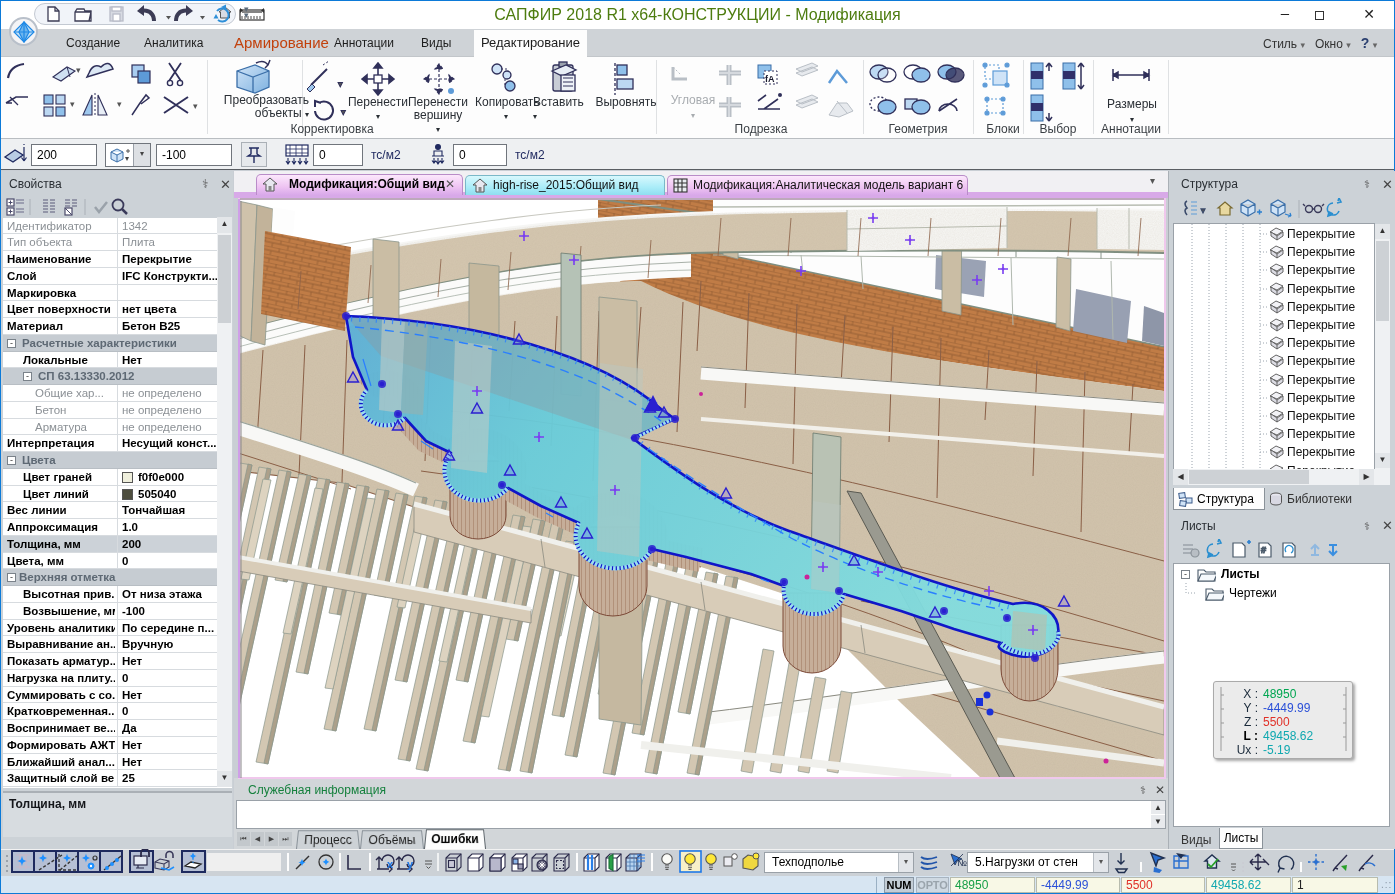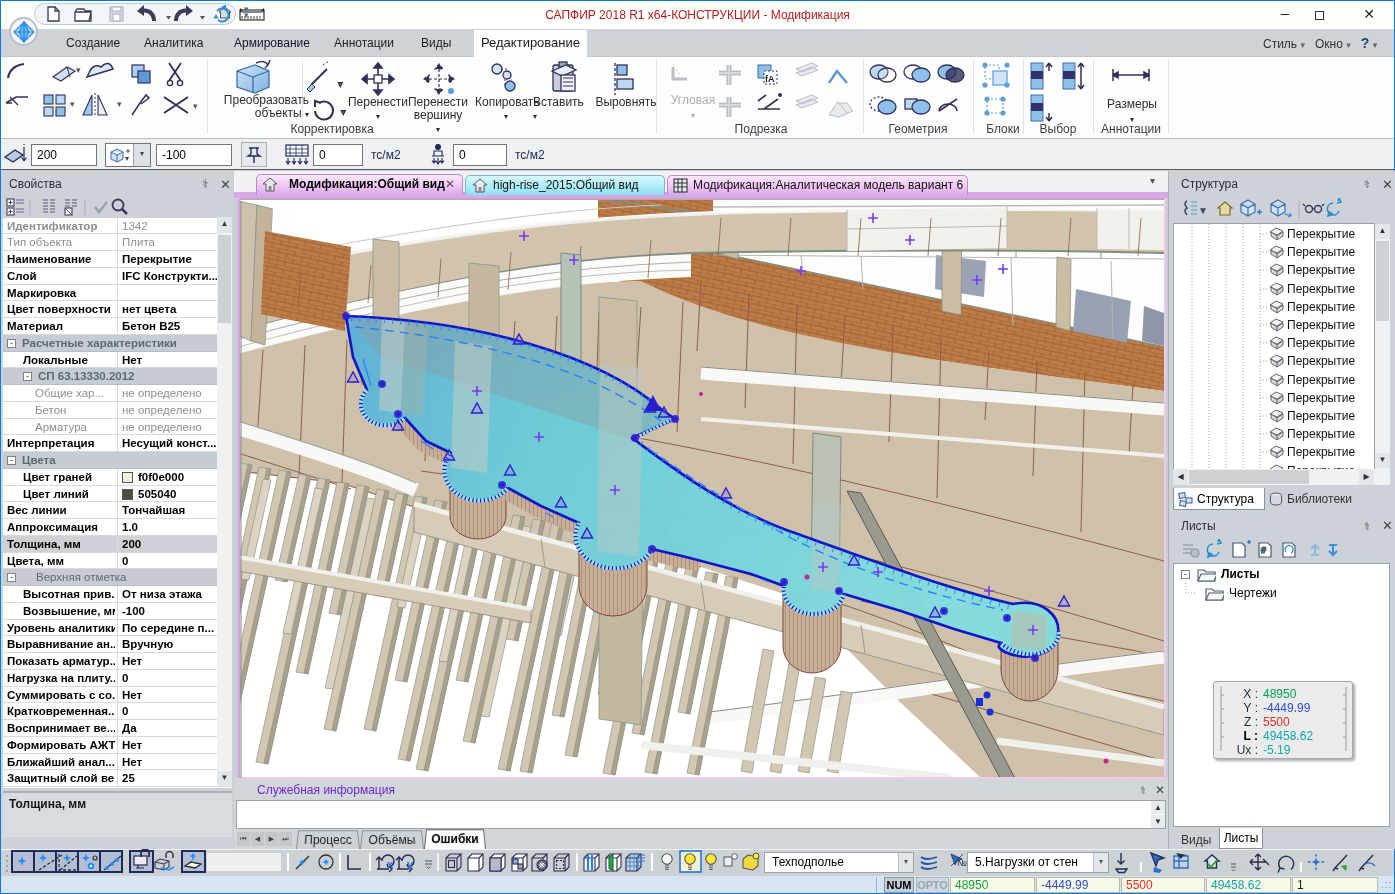--- a/index.html
+++ b/index.html
@@ -6,21 +6,21 @@
 body{font-family:"Liberation Sans",sans-serif;font-size:12px;background:#fff}
 .pg{font-size:11.5px}
 .abs{position:absolute}
 #app{position:relative;width:1395px;height:894px;background:#fff;border:1px solid #0c7ad8;border-bottom:none}
 .tb{position:absolute;white-space:nowrap}
 svg{display:block}
 </style></head><body>
 <div id="app">
 
 <div class="abs" style="left:0;top:0;width:1393px;height:28px;background:#ffffff"></div>
-<div class="tb" style="left:0;top:0;width:1393px;height:28px;text-align:center;line-height:28px;color:#b91c1c;font-size:12px">САПФИР 2018 R1 x64-КОНСТРУКЦИИ - Модификация</div>
+<div class="tb" style="left:0;top:0;width:1393px;height:28px;text-align:center;line-height:28px;color:#4d7c0f;font-size:16px">САПФИР 2018 R1 x64-КОНСТРУКЦИИ - Модификация</div>
 <div class="tb" style="left:1262px;top:0;width:44px;height:26px;text-align:center;line-height:24px;color:#222;font-size:15px">–</div>
 <div class="abs" style="left:1314px;top:10px;width:9px;height:9px;border:1px solid #333"></div>
 <div class="tb" style="left:1346px;top:0;width:44px;height:26px;text-align:center;line-height:26px;color:#222;font-size:14px">✕</div>
 
 <div class="abs" style="left:33px;top:2px;width:202px;height:22px;background:#f1f4f9;border:1px solid #c3c9d2;border-radius:11px"></div>
 <svg class="abs" style="left:33px;top:2px" width="240" height="22" viewBox="0 0 240 22">
  <g stroke="#3c3c55" fill="none" stroke-width="1.3">
   <path d="M14 4 h7 l4 4 v10 h-11 z" fill="#fff"></path>
         <path d="M21 4 v4 h4" fill="none"></path>
   <path d="M41 9 l2 -3 h7 l1 2 h6 v10 h-16 z M41 9 h16 l-2 9" fill="#fff"></path>
@@ -53,21 +53,21 @@
  <g stroke="#1e88e5" stroke-width="1.2" fill="#9fd0f5">
   <path d="M11 1 L21 11 L11 21 L1 11 Z" fill="#bfe0f8"></path>
   <path d="M11 1 L16 11 L11 21 L6 11 Z" fill="#6db5ee"></path>
   <path d="M1 11 L21 11 M11 1 L11 21" fill="none"></path>
  </g>
 </svg>
 
 <div class="abs" style="left:0;top:28px;width:1393px;height:28px;background:#cfd3d7;border-bottom:1px solid #c2c6ca"></div>
 <div class="tb" style="left:65px;top:28px;height:28px;line-height:28px;color:#1d1d1d;font-size:12px">Создание</div>
 <div class="tb" style="left:143px;top:28px;height:28px;line-height:28px;color:#1d1d1d;font-size:12px">Аналитика</div>
-<div class="tb" style="left:233px;top:28px;height:20px;line-height:28px;color:#0f172a;font-size:12px">Армирование</div>
+<div class="tb" style="left:233px;top:28px;height:20px;line-height:28px;color:#c2410c;font-size:15px">Армирование</div>
 <div class="tb" style="left:333px;top:28px;height:28px;line-height:28px;color:#1d1d1d;font-size:12px">Аннотации</div>
 <div class="tb" style="left:420px;top:28px;height:28px;line-height:28px;color:#1d1d1d;font-size:12px">Виды</div>
 <div class="abs" style="left:473px;top:29px;width:113px;height:27px;background:#fdfdfd"></div>
 <div class="tb" style="left:473px;top:28px;width:113px;height:28px;line-height:28px;color:#1d1d1d;font-size:13px;text-align:center">Редактирование</div>
 <div class="tb" style="left:1262px;top:28px;height:28px;line-height:28px;color:#333;font-size:12px">Стиль <span style="font-size:9px;color:#666">▾</span>&nbsp;&nbsp; Окно <span style="font-size:9px;color:#666">▾</span>&nbsp;&nbsp; <b style="color:#2a3f6f;font-size:14px">?</b> <span style="font-size:9px;color:#666">▾</span></div>
 
 <div class="abs" style="left:0;top:56px;width:1393px;height:82px;background:#fdfdfd;border-bottom:1px solid #b9bdc1"></div>
 <div class="abs" style="left:206px;top:59px;width:1px;height:74px;background:#dfe1e3"></div>
 <div class="abs" style="left:301px;top:59px;width:1px;height:74px;background:#dfe1e3"></div>
 <div class="abs" style="left:655px;top:59px;width:1px;height:74px;background:#dfe1e3"></div>
@@ -288,21 +288,21 @@
         <path d="M60 11 l7 7" stroke-width="1"></path>
   <path d="M80 2 v16" stroke="#b0b6bc"></path>
   <path d="M90 10 l4 5 8 -10" stroke="#9aa2aa" stroke-width="2.5"></path>
   <circle cx="113" cy="8" r="5.5" stroke="#3a3a5a" stroke-width="1.8"></circle>
         <path d="M117 12 l5 5" stroke="#3a3a5a" stroke-width="2.5"></path>
  </g>
 </svg>
 <div class="abs" style="left:2px;top:216.5px;width:229px;height:570px;background:#fff"></div>
 <div class="abs" style="left:2px;top:216.5px;width:214px;height:16.75px;background:#fff;border-bottom:1px solid #d7dbdf"></div>
     <div class="abs" style="left:116px;top:216.5px;width:1px;height:16.75px;background:#d7dbdf"></div>
-    <div class="tb pg" style="left:6px;top:216.5px;height:16.75px;line-height:16.75px;font-weight:bold;color:#8b9095;width:108px;overflow:hidden">Идентификатор</div>
+    <div class="tb pg" style="left:6px;top:216.5px;height:16.75px;line-height:16.75px;font-weight:normal;color:#8b9095;width:108px;overflow:hidden">Идентификатор</div>
     <div class="tb pg" style="left:121px;top:216.5px;height:16.75px;line-height:16.75px;font-weight:normal;color:#8b9095;width:95px;overflow:hidden">1342</div>
 <div class="abs" style="left:2px;top:233.2px;width:214px;height:16.75px;background:#fff;border-bottom:1px solid #d7dbdf"></div>
     <div class="abs" style="left:116px;top:233.2px;width:1px;height:16.75px;background:#d7dbdf"></div>
     <div class="tb pg" style="left:6px;top:233.2px;height:16.75px;line-height:16.75px;font-weight:normal;color:#8b9095;width:108px;overflow:hidden">Тип объекта</div>
     <div class="tb pg" style="left:121px;top:233.2px;height:16.75px;line-height:16.75px;font-weight:normal;color:#8b9095;width:95px;overflow:hidden">Плита</div>
 <div class="abs" style="left:2px;top:250.0px;width:214px;height:16.75px;background:#fff;border-bottom:1px solid #d7dbdf"></div>
     <div class="abs" style="left:116px;top:250.0px;width:1px;height:16.75px;background:#d7dbdf"></div>
     <div class="tb pg" style="left:6px;top:250.0px;height:16.75px;line-height:16.75px;font-weight:bold;color:#000;width:108px;overflow:hidden">Наименование</div>
     <div class="tb pg" style="left:121px;top:250.0px;height:16.75px;line-height:16.75px;font-weight:bold;color:#000;width:95px;overflow:hidden">Перекрытие</div>
 <div class="abs" style="left:2px;top:266.8px;width:214px;height:16.75px;background:#fff;border-bottom:1px solid #d7dbdf"></div>
@@ -371,21 +371,21 @@
 <div class="abs" style="left:2px;top:534.8px;width:214px;height:16.75px;background:#ccd2d8;border-bottom:1px solid #d7dbdf"></div>
     <div class="abs" style="left:116px;top:534.8px;width:1px;height:16.75px;background:#d7dbdf"></div>
     <div class="tb pg" style="left:6px;top:534.8px;height:16.75px;line-height:16.75px;font-weight:bold;color:#000;width:108px;overflow:hidden">Толщина, мм</div>
     <div class="tb pg" style="left:121px;top:534.8px;height:16.75px;line-height:16.75px;font-weight:bold;color:#000;width:95px;overflow:hidden">200</div>
 <div class="abs" style="left:2px;top:551.5px;width:214px;height:16.75px;background:#fff;border-bottom:1px solid #d7dbdf"></div>
     <div class="abs" style="left:116px;top:551.5px;width:1px;height:16.75px;background:#d7dbdf"></div>
     <div class="tb pg" style="left:6px;top:551.5px;height:16.75px;line-height:16.75px;font-weight:bold;color:#000;width:108px;overflow:hidden">Цвета, мм</div>
     <div class="tb pg" style="left:121px;top:551.5px;height:16.75px;line-height:16.75px;font-weight:bold;color:#000;width:95px;overflow:hidden">0</div>
 <div class="abs" style="left:2px;top:568.2px;width:214px;height:16.75px;background:#c6ccd2;border-bottom:1px solid #b8bec4"></div>
     <div class="abs" style="left:6px;top:572.2px;width:9px;height:9px;background:#fff;border:1px solid #7a828a;line-height:7px;text-align:center;font-size:9px;color:#333">-</div>
-    <div class="tb pg" style="left:35px;top:568.2px;height:26px;line-height:16.75px;font-weight:normal;color:#5e6974">Верхняя отметка</div>
+    <div class="tb pg" style="left:18px;top:568.2px;height:26px;line-height:16.75px;font-weight:bold;color:#5e6974">Верхняя отметка</div>
 <div class="abs" style="left:2px;top:585.0px;width:214px;height:16.75px;background:#fff;border-bottom:1px solid #d7dbdf"></div>
     <div class="abs" style="left:116px;top:585.0px;width:1px;height:16.75px;background:#d7dbdf"></div>
     <div class="tb pg" style="left:22px;top:585.0px;height:16.75px;line-height:16.75px;font-weight:bold;color:#000;width:92px;overflow:hidden">Высотная прив...</div>
     <div class="tb pg" style="left:121px;top:585.0px;height:16.75px;line-height:16.75px;font-weight:bold;color:#000;width:95px;overflow:hidden">От низа этажа</div>
 <div class="abs" style="left:2px;top:601.8px;width:214px;height:16.75px;background:#fff;border-bottom:1px solid #d7dbdf"></div>
     <div class="abs" style="left:116px;top:601.8px;width:1px;height:16.75px;background:#d7dbdf"></div>
     <div class="tb pg" style="left:22px;top:601.8px;height:16.75px;line-height:16.75px;font-weight:bold;color:#000;width:92px;overflow:hidden">Возвышение, мм</div>
     <div class="tb pg" style="left:121px;top:601.8px;height:16.75px;line-height:16.75px;font-weight:bold;color:#000;width:95px;overflow:hidden">-100</div>
 <div class="abs" style="left:2px;top:618.5px;width:214px;height:16.75px;background:#fff;border-bottom:1px solid #d7dbdf"></div>
     <div class="abs" style="left:116px;top:618.5px;width:1px;height:16.75px;background:#d7dbdf"></div>
@@ -455,21 +455,21 @@
 <svg class="abs" style="left:672px;top:177px" width="15" height="15" viewBox="0 0 15 15">
       <g stroke="#333" stroke-width="1.1" fill="#e8ecf0">
         <rect x="1" y="1" width="13" height="13"></rect>
         <path d="M1 5 h13 M1 9 h13 M5 1 v13 M9 1 v13"></path>
       </g>
     </svg>
 <div class="tb" style="left:692px;top:174px;height:20px;line-height:20px;color:#111;font-size:12px">Модификация:Аналитическая модель вариант 6</div>
 <div class="tb" style="left:1149px;top:174px;color:#555;font-size:10px">▾</div>
 
 <div class="abs" style="left:233px;top:777px;width:934px;height:71px;background:#d2d6d9"></div>
-<div class="tb" style="left:256px;top:779px;height:24px;line-height:20px;color:#6d28d9">Служебная информация</div>
+<div class="tb" style="left:247px;top:779px;height:24px;line-height:20px;color:#15803d">Служебная информация</div>
 <div class="tb" style="left:1139px;top:779px;height:20px;line-height:20px;color:#555;font-size:11px">⚕</div>
 <div class="tb" style="left:1154px;top:779px;height:20px;line-height:20px;color:#444;font-size:12px">✕</div>
 <div class="abs" style="left:235px;top:799px;width:930px;height:29px;background:#fff;border:1px solid #9aa1a8"></div>
 <div class="abs" style="left:1150px;top:800px;width:14px;height:13px;background:#e8eaed;text-align:center;line-height:13px;font-size:8px;color:#333">▲</div>
 <div class="abs" style="left:1150px;top:814px;width:14px;height:13px;background:#e8eaed;text-align:center;line-height:13px;font-size:8px;color:#333">▼</div>
 
 <div class="abs" style="left:236px;top:831px;width:13px;height:14px;background:#c3c8cc;text-align:center;line-height:14px;font-size:7px;color:#444">⏮</div>
 <div class="abs" style="left:250px;top:831px;width:13px;height:14px;background:#c3c8cc;text-align:center;line-height:14px;font-size:7px;color:#444">◀</div>
 <div class="abs" style="left:264px;top:831px;width:13px;height:14px;background:#c3c8cc;text-align:center;line-height:14px;font-size:7px;color:#444">▶</div>
 <div class="abs" style="left:278px;top:831px;width:13px;height:14px;background:#c3c8cc;text-align:center;line-height:14px;font-size:7px;color:#444">⏭</div>

